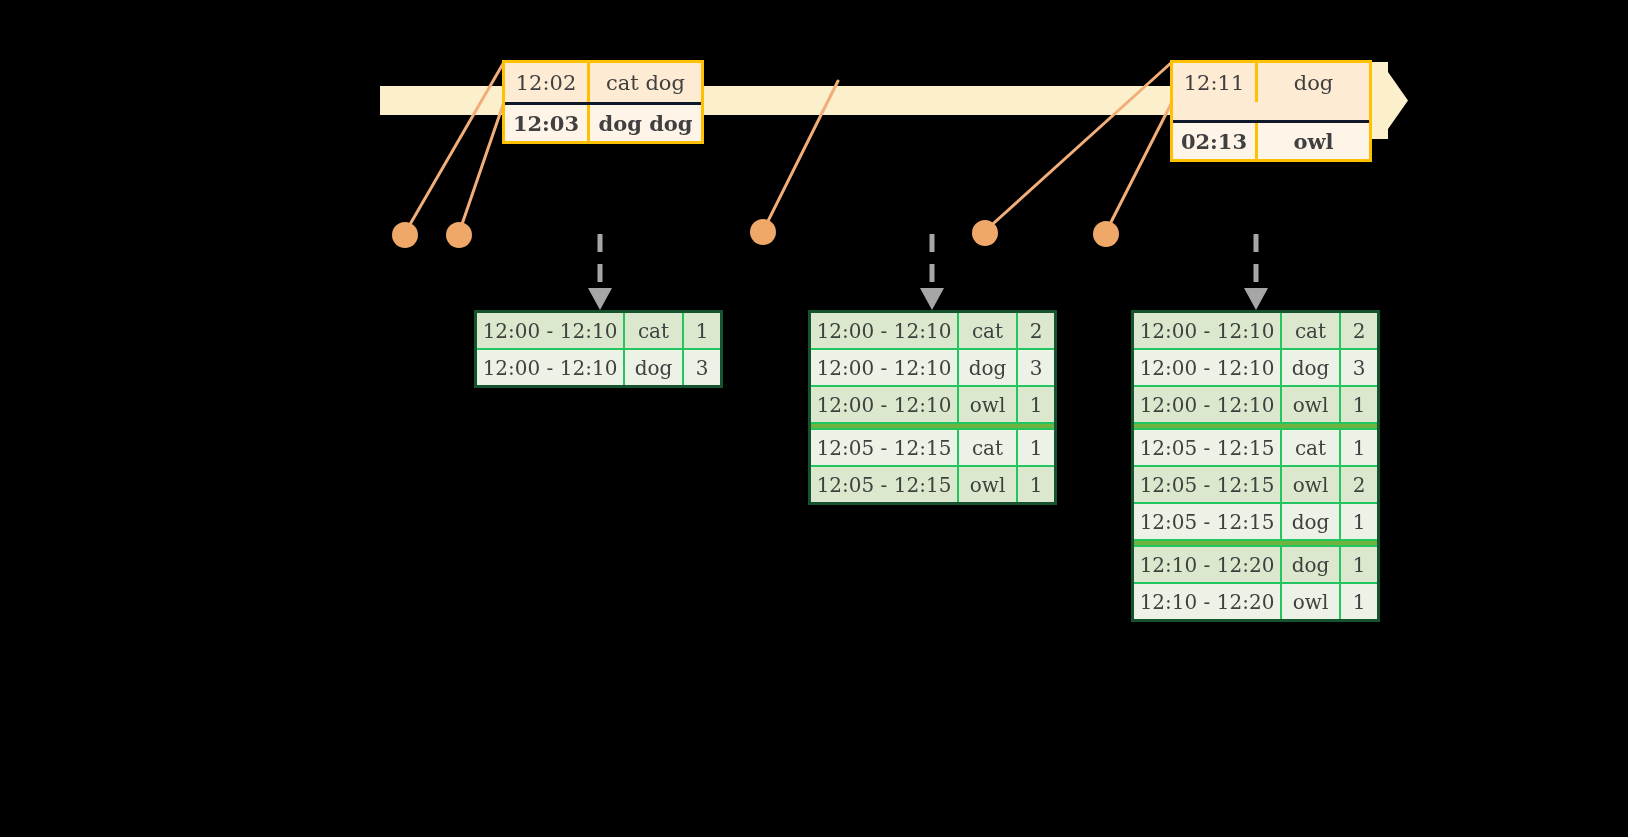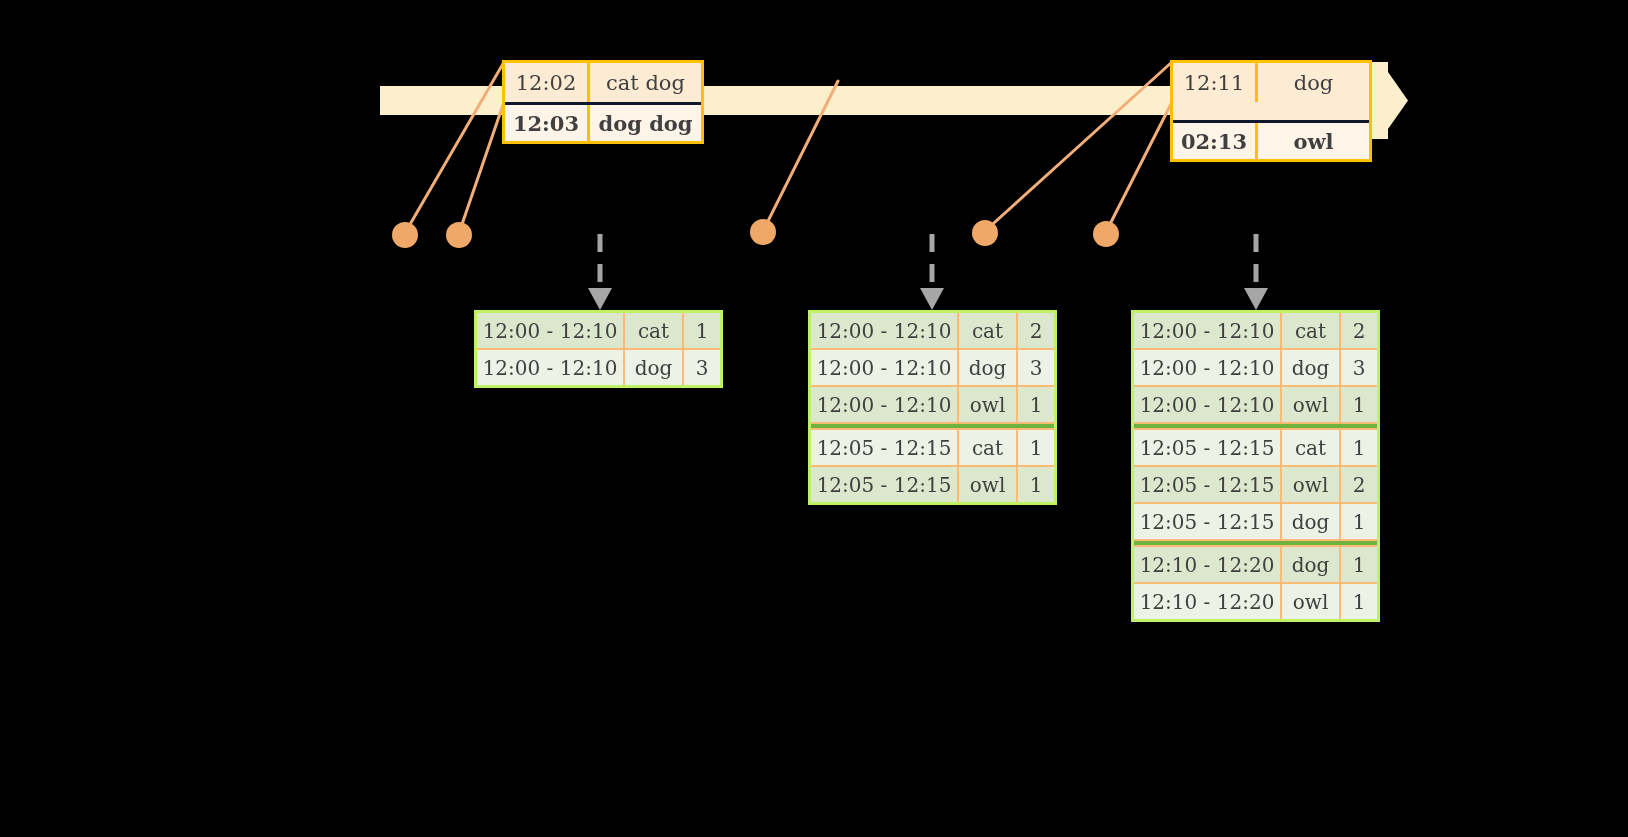--- a/index.html
+++ b/index.html
@@ -50,22 +50,22 @@
     color: #404040;
     font-family: "DejaVu Serif", serif;
     white-space: nowrap;
   }
   .event-cell.time { width: 85px; border-right: 3px solid #FFC000; }
   .event-cell.words { width: 111px; }
 
   
   .result-table {
     position: absolute;
-    border: 3px solid #bef264;
-    background: #fdba74;
+    border: 3px solid #14532d;
+    background: #22c55e;
     display: flex;
     flex-direction: column;
     gap: 2px;
     z-index: 5;
   }
   .rt-row {
     display: flex;
     height: 35px;
     gap: 2px;
   }

